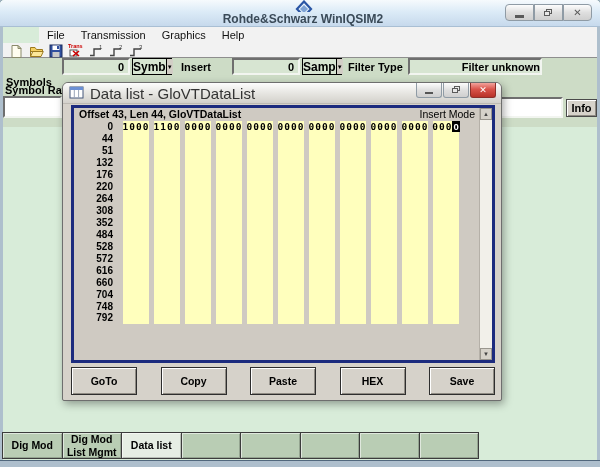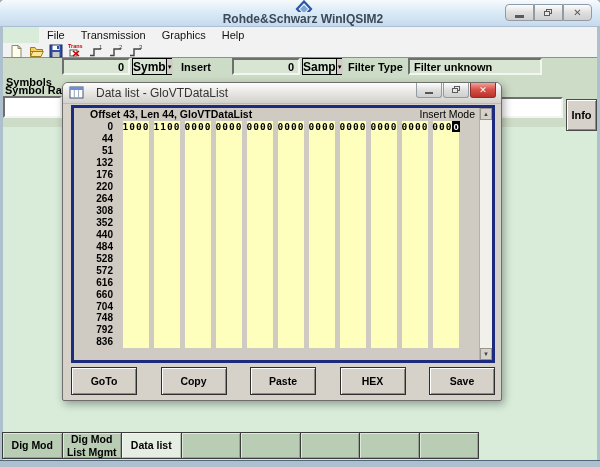--- a/index.html
+++ b/index.html
@@ -33,47 +33,47 @@
   .frame-r{position:absolute;right:0;top:27px;width:3px;height:433px;background:#aebfcd;}
   .frame-b{position:absolute;left:0;top:460px;width:600px;height:7px;background:#aebfcd;border-top:1px solid #51677c;}
   
   .panel-top{position:absolute;left:3px;top:58px;width:594px;height:69px;background:#cddcc6;}
   .panel-main{position:absolute;left:3px;top:127px;width:594px;height:333px;background:#d8ecd9;}
   .plabel{position:absolute;font-size:11px;font-weight:bold;color:#000;}
   .gfield{position:absolute;background:#d7e5d2;border-top:2px solid #6f6f6f;border-left:2px solid #6f6f6f;
     border-bottom:2px solid #f2f5f0;border-right:2px solid #f2f5f0;font-size:11px;font-weight:bold;
     display:flex;align-items:center;}
   .gfield.num{justify-content:flex-end;padding-right:4px;}
-  .gfield.txt{justify-content:flex-start;padding-left:4px;}
+  .gfield.txt{justify-content:flex-end;padding-left:4px;}
   .wfield{position:absolute;background:#ffffff;border-top:2px solid #6f6f6f;border-left:2px solid #6f6f6f;
     border-bottom:2px solid #f2f5f0;border-right:2px solid #f2f5f0;}
   .dropdown{position:absolute;height:17px;border:1px solid #000;background:#d7e5d2;display:flex;}
   .dd-label{flex:1;font-size:12px;font-weight:bold;display:flex;align-items:center;justify-content:center;}
   .dd-btn{width:13px;background:#d2cec6;border-left:1px solid #000;display:flex;align-items:center;
     justify-content:center;font-size:6px;color:#000;}
-  .info-btn{position:absolute;left:566px;top:99px;width:31px;height:32px;background:#d6d2ca;
+  .info-btn{position:absolute;left:566px;top:99px;width:31px;height:18px;background:#d6d2ca;
     border:1px solid #4a4a4a;box-shadow:inset 1px 1px 0 #fff,inset -1px -1px 0 #8f8b83;
     font-size:11px;font-weight:bold;display:flex;align-items:center;justify-content:center;}
   
   .dialog{position:absolute;left:62px;top:82px;width:440px;height:319px;background:#d6d2ca;
     border:1px solid #6e6e6e;border-radius:6px 6px 2px 2px;box-shadow:2px 3px 8px rgba(0,0,0,.35);z-index:10;}
   .dlg-title{position:relative;height:21px;background:linear-gradient(#fdfdfd,#e7e6e2 50%,#d3d1cb);
     border-radius:5px 5px 0 0;display:flex;align-items:center;border-bottom:1px solid #bdbab3;}
-  .dlg-title-text{font-size:12px;color:#333;margin-left:11px;}
+  .dlg-title-text{font-size:15px;color:#333;margin-left:5px;}
   .dlg-btns{position:absolute;right:5px;top:0;display:flex;}
   .dbtn{width:26px;height:15px;border:1px solid #8f9ba5;border-top:none;
     background:linear-gradient(#fdfdfd,#dfdfdf 50%,#cfcfcf);display:flex;align-items:center;
     justify-content:center;color:#555;font-size:9px;border-radius:0 0 3px 3px;margin-left:1px;}
   .dbtn.close{background:linear-gradient(#f2a39c,#d9534a 45%,#b83228);border-color:#8c2f2a;color:#fff;
     font-weight:bold;}
   .dbtn .min-glyph{width:8px;height:2px;background:#555;margin-top:6px;}
   .content-frame{position:absolute;left:8px;top:22px;width:424px;height:258px;
     border:3px solid #1c2b7e;background:#cfcac2;}
   .cf-header{position:relative;height:16px;font-size:10.5px;font-weight:bold;color:#000;
-    padding-left:16px;white-space:nowrap;}
+    padding-left:5px;white-space:nowrap;}
   .insert-mode{position:absolute;right:17px;top:0;font-size:10.5px;font-weight:normal;}
   .data-grid{position:absolute;left:0;top:13px;right:13px;bottom:0;overflow:hidden;}
   .grid-row{display:flex;height:11.95px;align-items:center;}
   .offset-cell{width:44px;text-align:right;padding-right:5px;font-size:10px;font-weight:bold;color:#000;}
   .bit-cell{width:26px;height:11.95px;margin-left:5px;background:#ffffbd;font-family:"DejaVu Sans Mono",monospace;
     font-size:9.5px;font-weight:bold;letter-spacing:1px;display:flex;align-items:center;justify-content:center;
     overflow:visible;white-space:nowrap;}
   .cursor{background:#000;color:#fff;padding:0 1px;letter-spacing:0;}
   .vscroll{position:absolute;right:0;top:0;bottom:0;width:13px;background:#f2f0ea;border-left:1px solid #b5b0a8;}
   .sarrow{position:absolute;left:0;width:12px;height:12px;background:#d6d2ca;border:1px solid #9a968e;
@@ -359,34 +359,20 @@
             <span class="bit-cell"></span>
             <span class="bit-cell"></span>
             <span class="bit-cell"></span>
             <span class="bit-cell"></span>
             <span class="bit-cell"></span>
             <span class="bit-cell"></span>
             <span class="bit-cell"></span>
             <span class="bit-cell"></span>
           </div>
           <div class="grid-row">
-            <span class="offset-cell">440</span>
-            <span class="bit-cell"></span>
-            <span class="bit-cell"></span>
-            <span class="bit-cell"></span>
-            <span class="bit-cell"></span>
-            <span class="bit-cell"></span>
-            <span class="bit-cell"></span>
-            <span class="bit-cell"></span>
-            <span class="bit-cell"></span>
-            <span class="bit-cell"></span>
-            <span class="bit-cell"></span>
-            <span class="bit-cell"></span>
-          </div>
-          <div class="grid-row">
             <span class="offset-cell">484</span>
             <span class="bit-cell"></span>
             <span class="bit-cell"></span>
             <span class="bit-cell"></span>
             <span class="bit-cell"></span>
             <span class="bit-cell"></span>
             <span class="bit-cell"></span>
             <span class="bit-cell"></span>
             <span class="bit-cell"></span>
             <span class="bit-cell"></span>
@@ -472,34 +458,20 @@
             <span class="bit-cell"></span>
             <span class="bit-cell"></span>
             <span class="bit-cell"></span>
             <span class="bit-cell"></span>
             <span class="bit-cell"></span>
             <span class="bit-cell"></span>
             <span class="bit-cell"></span>
           </div>
           <div class="grid-row">
             <span class="offset-cell">792</span>
-            <span class="bit-cell"></span>
-            <span class="bit-cell"></span>
-            <span class="bit-cell"></span>
-            <span class="bit-cell"></span>
-            <span class="bit-cell"></span>
-            <span class="bit-cell"></span>
-            <span class="bit-cell"></span>
-            <span class="bit-cell"></span>
-            <span class="bit-cell"></span>
-            <span class="bit-cell"></span>
-            <span class="bit-cell"></span>
-          </div>
-          <div class="grid-row">
-            <span class="offset-cell">836</span>
             <span class="bit-cell"></span>
             <span class="bit-cell"></span>
             <span class="bit-cell"></span>
             <span class="bit-cell"></span>
             <span class="bit-cell"></span>
             <span class="bit-cell"></span>
             <span class="bit-cell"></span>
             <span class="bit-cell"></span>
             <span class="bit-cell"></span>
             <span class="bit-cell"></span>

